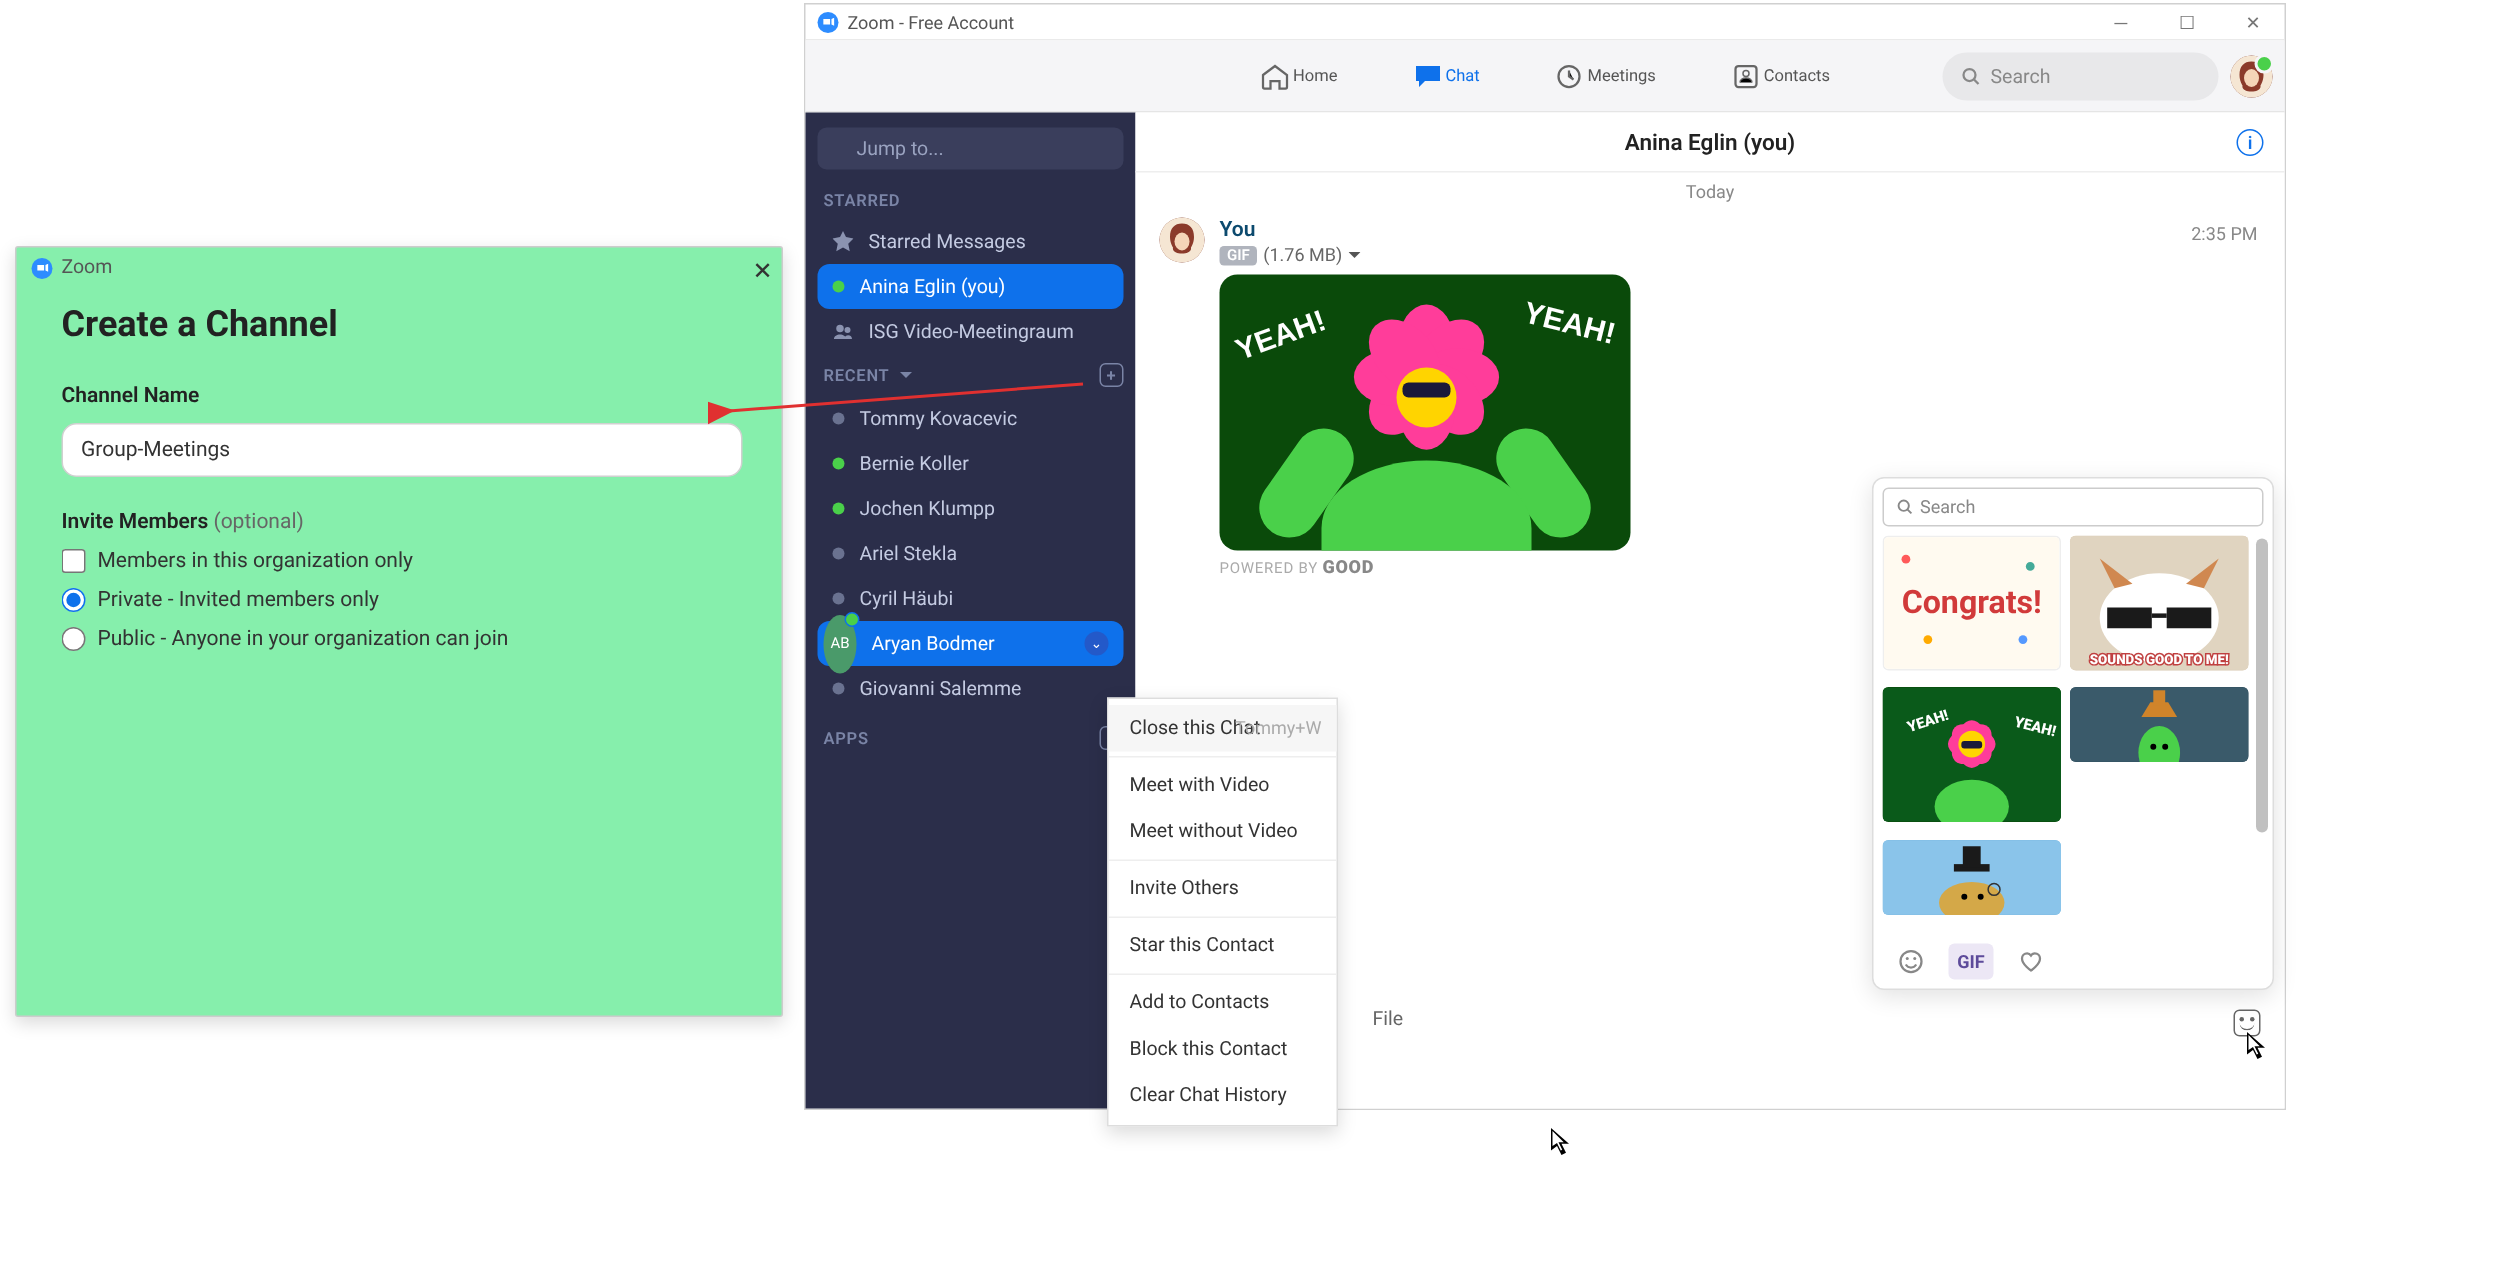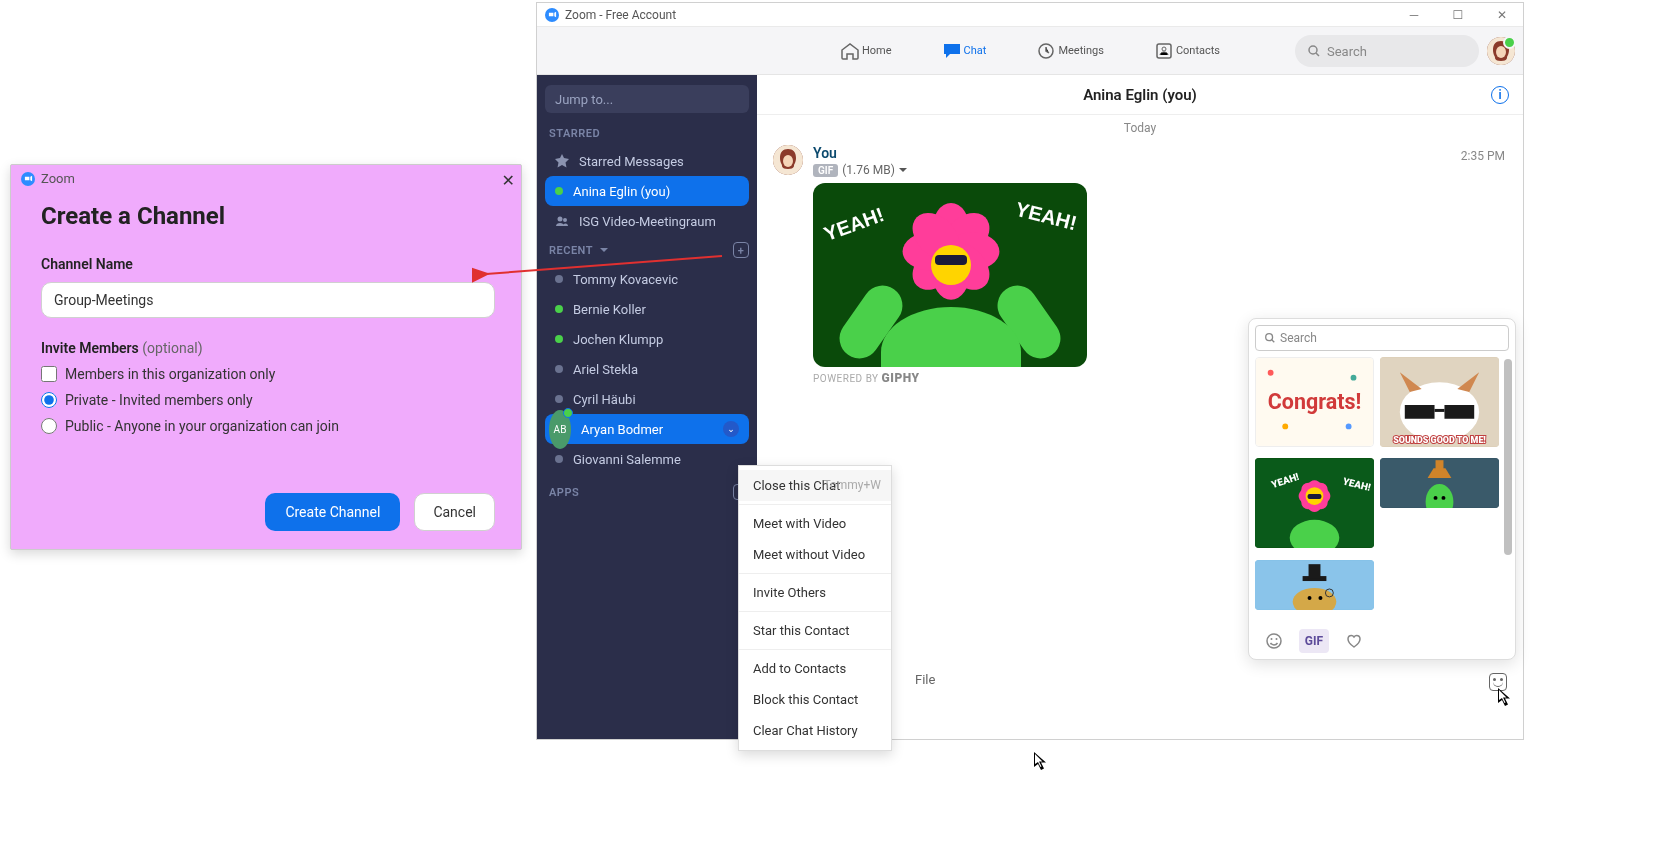--- a/index.html
+++ b/index.html
@@ -1,19 +1,19 @@
 <!DOCTYPE html>
 <html><head>
 <meta charset="utf-8">
 <style>
 * { margin: 0; padding: 0; box-sizing: border-box; font-family: -apple-system, BlinkMacSystemFont, "Segoe UI", Roboto, sans-serif; }
 body { width: 1667px; height: 858px; background: #fff; position: relative; }
 
 
-.dialog { position: absolute; left: 10px; top: 164px; width: 512px; height: 386px; border: 1px solid #ccc; border-radius: 2px; box-shadow: 0 4px 12px rgba(0,0,0,0.15); background: #f0abfc; }
+.dialog { position: absolute; left: 10px; top: 164px; width: 512px; height: 514px; border: 1px solid #ccc; border-radius: 2px; box-shadow: 0 4px 12px rgba(0,0,0,0.15); background: #86efac; }
 .dialog-title { display: flex; align-items: center; padding: 6px 10px; font-size: 13px; color: #555; }
 .dialog-title .z-icon { width: 14px; height: 14px; background: #2d8cff; border-radius: 50%; margin-right: 6px; display: flex; align-items: center; justify-content: center; }
 .dialog-title .z-icon svg { width: 9px; height: 9px; }
 .dialog-close { position: absolute; right: 6px; top: 6px; cursor: pointer; font-size: 16px; color: #333; }
 .dialog-body { padding: 10px 30px 20px; }
 .dialog-body h1 { font-size: 24px; font-weight: 700; color: #222; margin-bottom: 26px; }
 .field-label { font-size: 14px; font-weight: 600; color: #222; margin-bottom: 10px; }
 .field-label .opt { font-weight: 400; color: #666; }
 .text-input { width: 454px; height: 36px; border: 1px solid #d0d0d0; border-radius: 10px; padding: 0 12px; font-size: 14px; color: #333; margin-bottom: 22px; }
 .check-row, .radio-row { display: flex; align-items: center; font-size: 14px; color: #333; margin-bottom: 10px; }
@@ -34,21 +34,21 @@
 .nav-items { display: flex; gap: 50px; }
 .nav-item { display: flex; align-items: center; font-size: 11px; color: #555; cursor: pointer; gap: 2px; }
 .nav-item.active { color: #0e71eb; }
 .nav-icon { width: 20px; height: 18px; }
 .search-box { position: absolute; right: 44px; top: 8px; width: 184px; height: 32px; background: #e8e8ea; border-radius: 16px; display: flex; align-items: center; padding: 0 12px; color: #888; font-size: 13px; gap: 6px; }
 .avatar-top { position: absolute; right: 8px; top: 10px; width: 28px; height: 28px; border-radius: 50%; background: #8b4a3a; position: absolute; }
 .avatar-top::after { content: ''; position: absolute; right: -1px; top: -1px; width: 9px; height: 9px; background: #4ad04a; border-radius: 50%; border: 2px solid #f5f5f7; }
 
 .zoom-body { display: flex; height: calc(100% - 72px); }
 .sidebar { width: 220px; background: #2b2e4a; color: #b8c0d9; padding: 10px 8px; position: relative; }
-.jump { background: #3a3e5c; border-radius: 6px; height: 28px; display: flex; align-items: center; padding: 0 10px; font-size: 13px; color: #9aa3c0; margin-bottom: 14px; }
+.jump { background: #3a3e5c; border-radius: 6px; height: 28px; display: flex; align-items: center; padding: 0 26px; font-size: 13px; color: #9aa3c0; margin-bottom: 14px; }
 .sb-section { font-size: 11px; font-weight: 600; letter-spacing: 0.5px; color: #7a84a6; margin: 6px 0 6px 4px; display: flex; align-items: center; gap: 6px; }
 .sb-section .plus { margin-left: auto; width: 16px; height: 16px; border: 1px solid #7a84a6; border-radius: 4px; display: flex; align-items: center; justify-content: center; font-size: 11px; }
 .sb-item { display: flex; align-items: center; height: 30px; padding: 0 10px; border-radius: 8px; font-size: 13px; gap: 10px; cursor: pointer; color: #c4cbe2; }
 .sb-item.blue { background: #0e71eb; color: #fff; }
 .sb-item .dot { width: 8px; height: 8px; border-radius: 50%; background: #777; flex-shrink: 0; }
 .sb-item .dot.green { background: #4ad04a; }
 .sb-item .dot.grey { background: #6a7290; }
 .sb-item .star { width: 14px; height: 14px; color: #8b93b0; }
 .sb-item .ppl { width: 14px; height: 14px; color: #8b93b0; }
 .sb-item .av { width: 22px; height: 39px; border-radius: 50%; background: #4a9a6a; color: #fff; font-size: 10px; display: flex; align-items: center; justify-content: center; position: relative; flex-shrink: 0; margin-left: -6px; }
@@ -136,24 +136,20 @@
         <span>Members in this organization only</span>
     </label>
     <label class="radio-row">
       <input type="radio" name="vis" checked="" style="">
         <span>Private - Invited members only</span>
     </label>
     <label class="radio-row">
       <input type="radio" name="vis" style="">
         <span>Public - Anyone in your organization can join</span>
     </label>
-  </div>
-  <div class="dialog-buttons">
-    <button class="btn-primary">Create Channel</button>
-    <button class="btn-secondary">Cancel</button>
   </div>
 </div>
 
 <div class="zoom-window">
   <div class="zoom-tb">
     <span class="z-icon">
         <svg viewBox="0 0 10 10">
           <path fill="#fff" d="M1 3h5v4H1z M7 3l2-1v6l-2-1z"></path>
         </svg>
       </span>
@@ -310,21 +306,21 @@
               <div class="petal" style="transform:rotate(225deg)"></div>
               <div class="petal" style="transform:rotate(270deg)"></div>
               <div class="petal" style="transform:rotate(315deg)"></div>
               <div class="gif-center"></div>
               <div class="gif-glasses"></div>
             </div>
             <div class="yeah-l">YEAH!</div>
             <div class="yeah-r">YEAH!</div>
           </div>
           <div class="giphy">
-            <span>POWERED BY</span> <b>GIPHY</b>
+            <span>POWERED BY</span> <b>GOOD</b>
           </div>
         </div>
         <div class="msg-time">2:35 PM</div>
       </div>
       <div class="file-label">File</div>
       <div class="emoji-toggle">
           <div class="emoji-smile"></div>
         </div>
     </div>
   </div>

